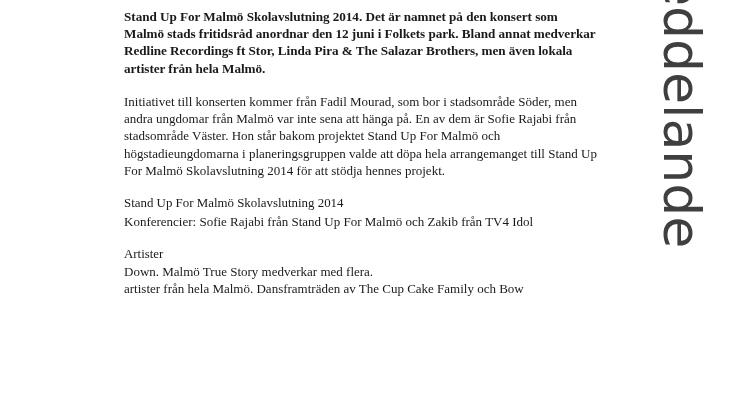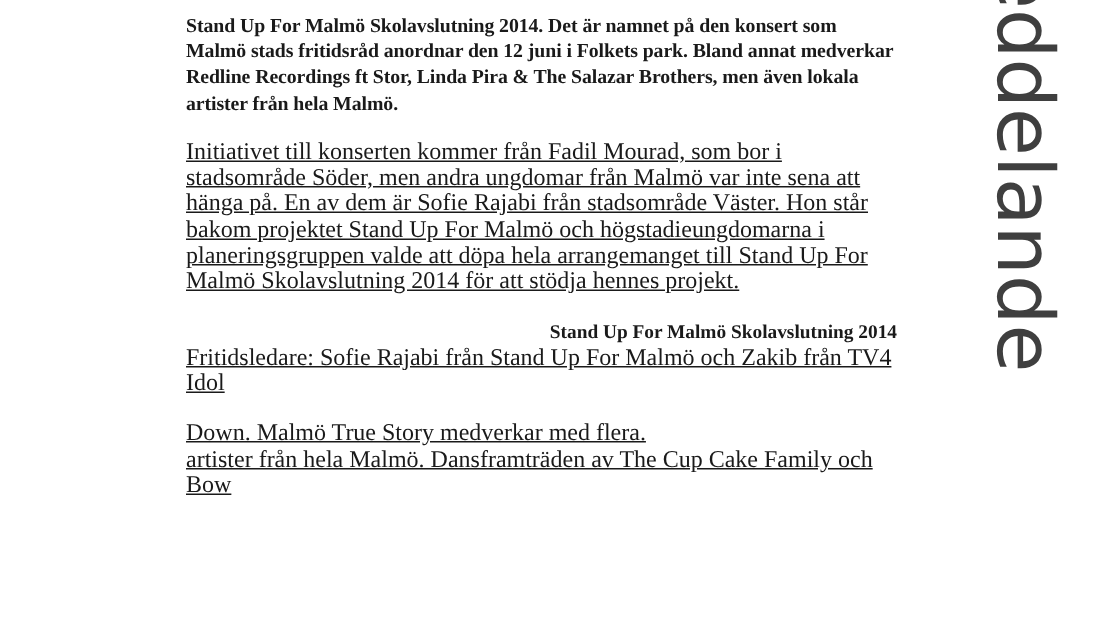--- a/index.html
+++ b/index.html
@@ -29,31 +29,29 @@
     width: 474px;
   }
   .lead {
     font-weight: bold;
     font-size: 13.2px;
     line-height: 17.2px;
     margin: 0 0 16px 0;
     letter-spacing: -0.05px;
   }
   .para {
-    font-size: 16px;
+    font-size: 13px;
     line-height: 17.3px;
     margin: 0 0 16px 0;
-    text-decoration: underline;
   }
   .subhead {
-    font-weight: bold;
+    font-weight: normal;
     font-size: 12.9px;
     line-height: 17.3px;
     margin: 0;
-    text-align: right;
   }
   .block {
     margin: 0 0 16px 0;
   }
   .block .para {
     margin: 0;
   }
   .sidetext {
     position: absolute;
     left: 612px;
@@ -84,24 +82,25 @@
 
   <div class="content">
 
     <p class="lead">Stand Up For Malmö Skolavslutning 2014. Det är namnet på den konsert som Malmö stads fritidsråd anordnar den 12 juni i Folkets park. Bland annat medverkar Redline Recordings ft Stor, Linda Pira &amp; The Salazar Brothers, men även lokala artister från hela Malmö.</p>
 
     <p class="para">Initiativet till konserten kommer från Fadil Mourad, som bor i stadsområde Söder, men andra ungdomar från Malmö var inte sena att hänga på. En av dem är Sofie Rajabi från stadsområde Väster. Hon står bakom projektet Stand Up For Malmö och högstadieungdomarna i planeringsgruppen valde att döpa hela arrangemanget till Stand Up For Malmö Skolavslutning 2014 för att stödja hennes projekt.</p>
 
 
     <div class="block">
       <p class="subhead">Stand Up For Malmö Skolavslutning 2014</p>
-      <p class="para">Fritidsledare: Sofie Rajabi från Stand Up For Malmö och Zakib från TV4 Idol</p>
+      <p class="para">Konferencier: Sofie Rajabi från Stand Up For Malmö och Zakib från TV4 Idol</p>
     </div>
 
     <div class="block">
+      <p class="subhead">Artister</p>
       <p class="para">Down. Malmö True Story medverkar med flera.</p>
       <p class="para">artister från hela Malmö. Dansframträden av The Cup Cake Family och Bow</p>
     </div>
 
   </div>
 
   <div class="sidetext">
     <span>eddelande</span>
   </div>
 

